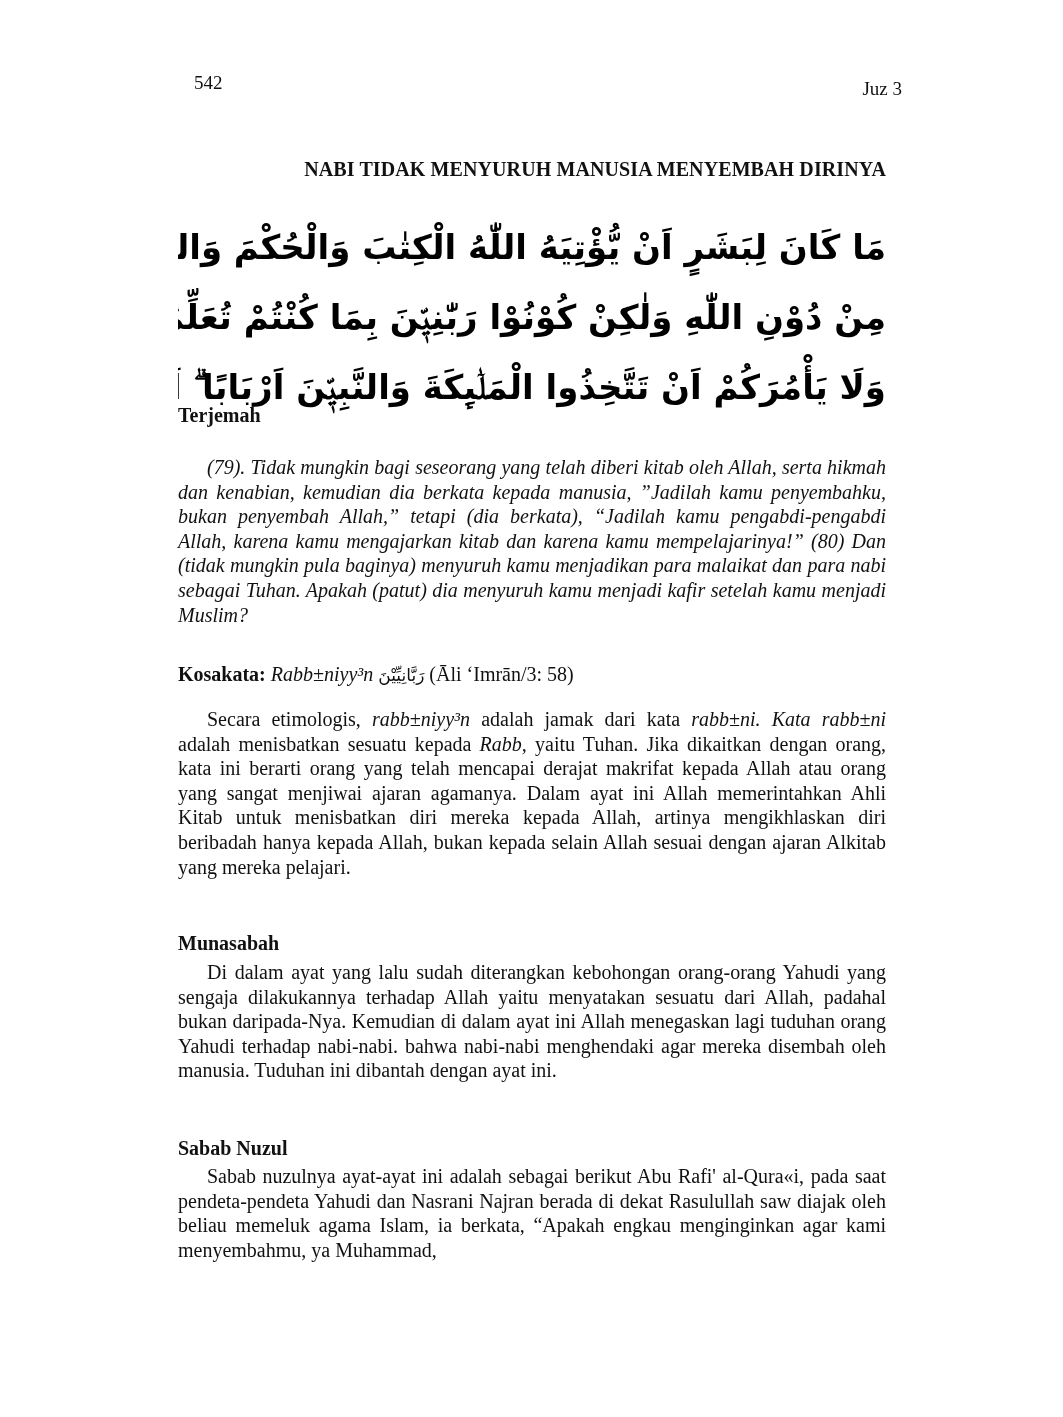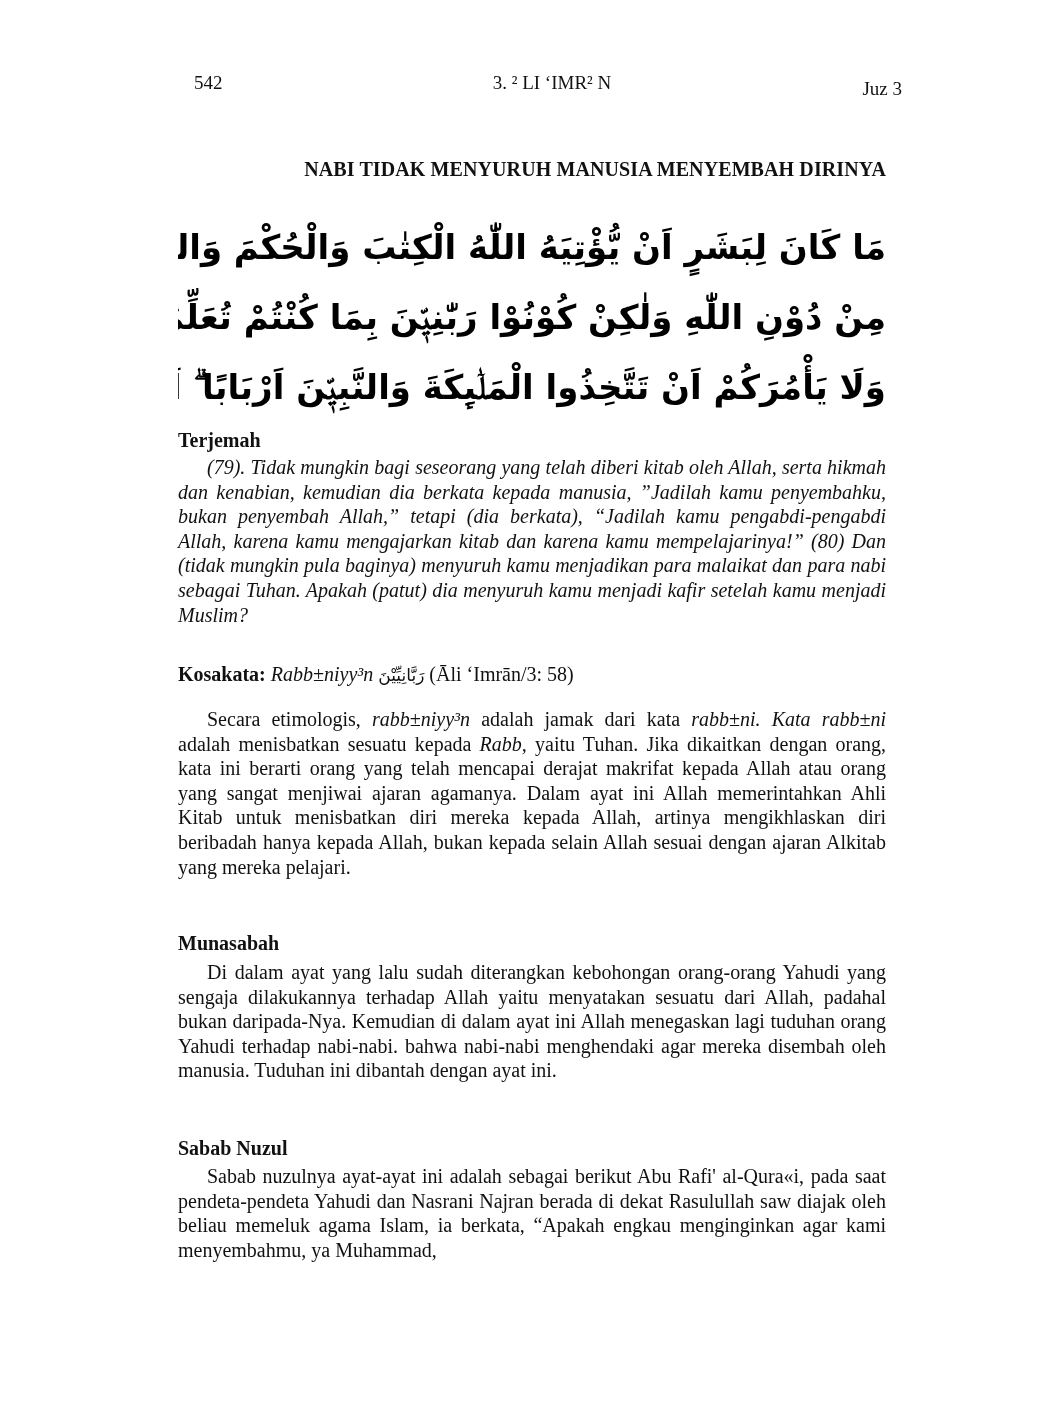--- a/index.html
+++ b/index.html
@@ -96,33 +96,32 @@
     .kosakata .arabic-term { font-family: "DejaVu Sans", sans-serif; font-size: 17px; }
     em { font-style: italic; }
   </style>
 </head>
 <body>
 
 <div class="page">
 
   <div class="running-head">
     <span class="left">542</span>
-    <span class="center">3. ² LI ‘IMR² N</span>
     <span class="right">Juz 3</span>
   </div>
 
   <div class="chapter-title">NABI TIDAK MENYURUH MANUSIA MENYEMBAH DIRINYA</div>
 
   <div class="arabic-block">
     <span class="arabic-line">مَا كَانَ لِبَشَرٍ اَنْ يُّؤْتِيَهُ اللّٰهُ الْكِتٰبَ وَالْحُكْمَ وَالنُّبُوَّةَ ثُمَّ يَقُوْلَ لِلنَّاسِ كُوْنُوْا عِبَادًا لِّيْ</span>
     <span class="arabic-line">مِنْ دُوْنِ اللّٰهِ وَلٰكِنْ كُوْنُوْا رَبّٰنِيّٖنَ بِمَا كُنْتُمْ تُعَلِّمُوْنَ الْكِتٰبَ وَبِمَا كُنْتُمْ تَدْرُسُوْنَ ۙ ﴿٧٩﴾</span>
     <span class="arabic-line">وَلَا يَأْمُرَكُمْ اَنْ تَتَّخِذُوا الْمَلٰۤىِٕكَةَ وَالنَّبِيّٖنَ اَرْبَابًا ۗ اَيَأْمُرُكُمْ بِالْكُفْرِ بَعْدَ اِذْ اَنْتُمْ مُّسْلِمُوْنَ ࣖ ﴿٨٠﴾</span>
   </div>
 
-  <div class="section-heading" style="top:429px;">Terjemah</div>
+  <div class="section-heading" style="top:404px;">Terjemah</div>
   <div class="para italic" style="top:455px;">(79). Tidak mungkin bagi seseorang yang telah diberi kitab oleh Allah, serta hikmah dan kenabian, kemudian dia berkata kepada manusia, ”Jadilah kamu penyembahku, bukan penyembah Allah,” tetapi (dia berkata), “Jadilah kamu pengabdi-pengabdi Allah, karena kamu mengajarkan kitab dan karena kamu mempelajarinya!” (80) Dan (tidak mungkin pula baginya) menyuruh kamu menjadikan para malaikat dan para nabi sebagai Tuhan. Apakah (patut) dia menyuruh kamu menjadi kafir setelah kamu menjadi Muslim?</div>
 
   <div class="kosakata">
     <span class="label">Kosakata:</span>
     <span class="term">Rabb±niyy³n</span>
     <span class="arabic-term">رَبَّانِيِّيْنَ</span>
     <span>(Āli ‘Imrān/3: 58)</span>
   </div>
   <div class="para" style="top:707px;"><span>Secara etimologis, </span><em>rabb±niyy³n</em><span> adalah jamak dari kata </span><em>rabb±ni. Kata rabb±ni</em><span> adalah menisbatkan sesuatu kepada </span><em>Rabb,</em><span> yaitu Tuhan. Jika dikaitkan dengan orang, kata ini berarti orang yang telah mencapai derajat makrifat kepada Allah atau orang yang sangat menjiwai ajaran agamanya. Dalam ayat ini Allah memerintahkan Ahli Kitab untuk menisbatkan diri mereka kepada Allah, artinya mengikhlaskan diri beribadah hanya kepada Allah, bukan kepada selain Allah sesuai dengan ajaran Alkitab yang mereka pelajari.</span></div>
 

